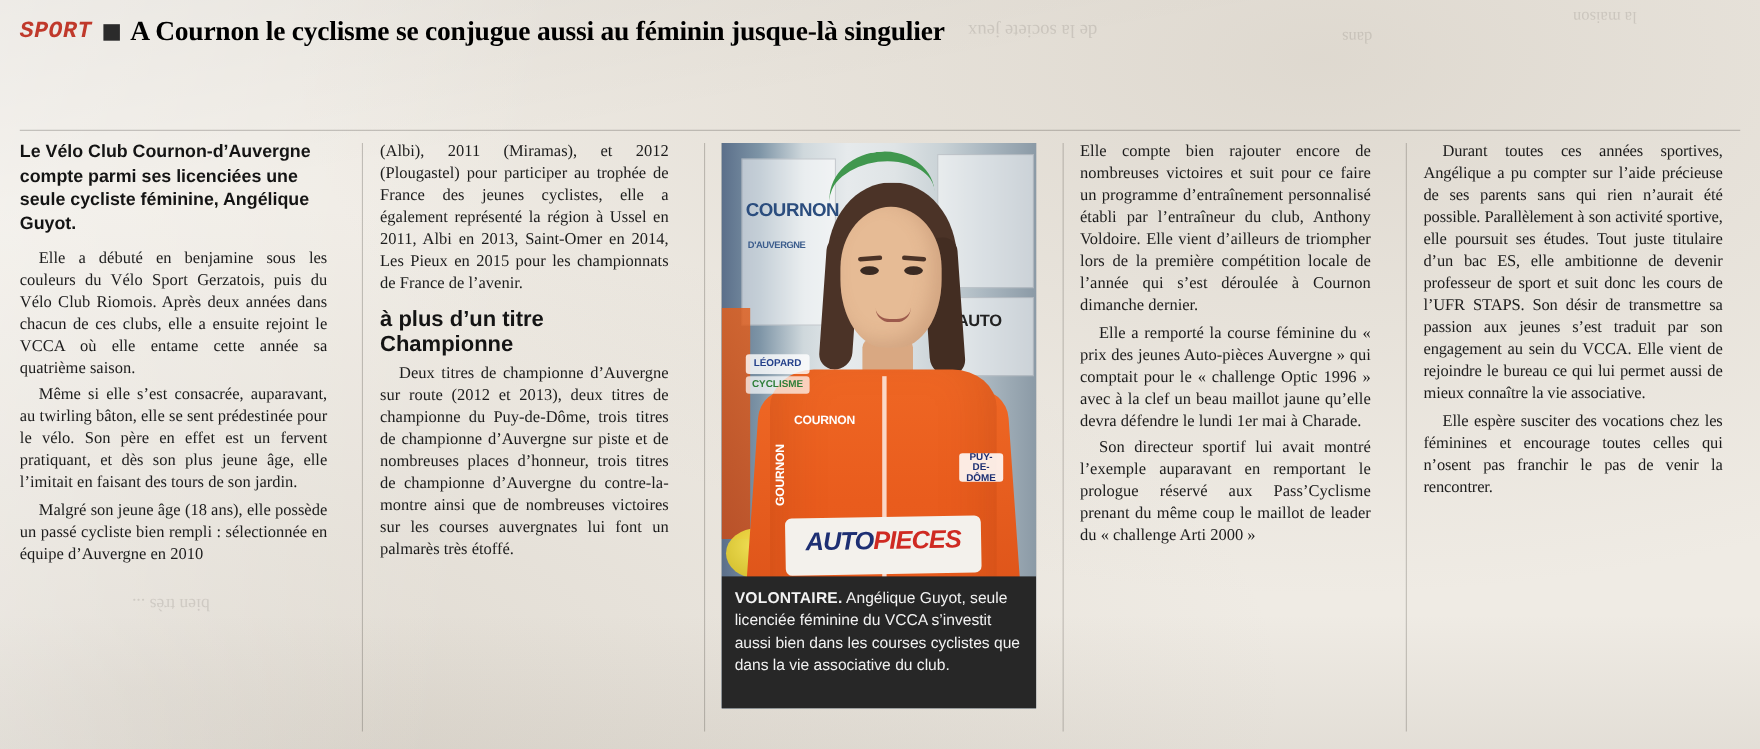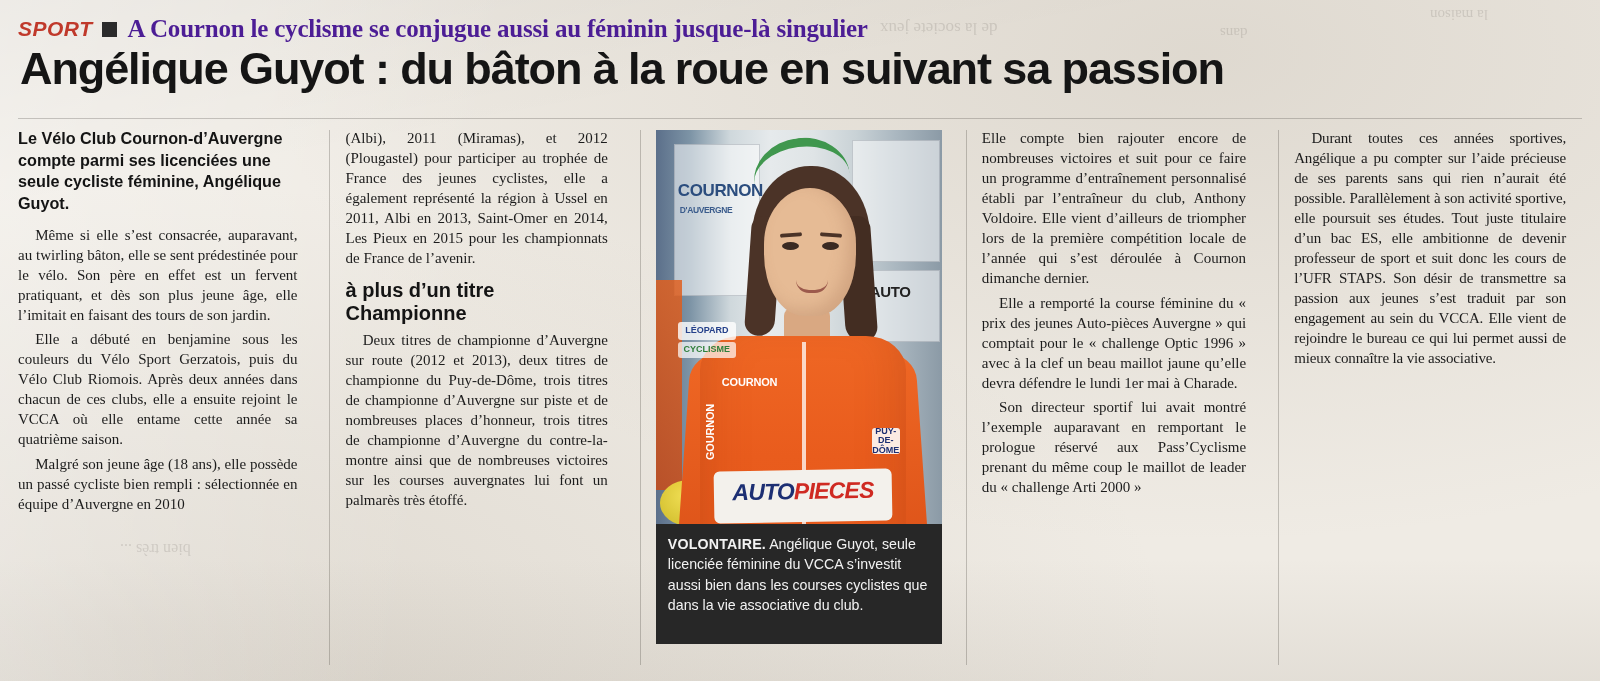--- a/index.html
+++ b/index.html
@@ -44,38 +44,38 @@
     position: absolute;
     top: 14px;
     left: 18px;
     right: 18px;
     height: 30px;
     display: flex;
     align-items: center;
     gap: 10px;
   }
   .kicker-sport {
-    font-family: Liberation Sans, sans-serif;
+    font-family: Liberation Mono, monospace;
     font-weight: bold;
     font-style: italic;
     font-size: 21px;
     color: #c0392b;
     letter-spacing: 0.5px;
   }
   .kicker-square {
     width: 15px;
     height: 15px;
     background: #2b2b2b;
     display: inline-block;
   }
   .kicker-text {
     font-family: "Liberation Serif", serif;
     font-weight: bold;
     font-size: 25px;
-    color: #4c1d95;
+    color: #000000;
     letter-spacing: -0.2px;
   }
   .headline {
     position: absolute;
     top: 45px;
     left: 20px;
     right: 20px;
     font-family: "Liberation Sans", sans-serif;
     font-weight: bold;
     font-size: 45px;
@@ -384,30 +384,29 @@
 <div class="ghost" style="left:1220px; top:24px; font-size:15px; transform:rotate(180deg);">dans</div>
 
 <div class="content">
 
   <div class="kicker-row">
     <span class="kicker-sport">SPORT</span>
     <span class="kicker-square"></span>
     <span class="kicker-text">A Cournon le cyclisme se conjugue aussi au féminin jusque-là singulier</span>
   </div>
 
-  <div class="headline">Angélique Guyot : du bâton à la roue en suivant sa passion</div>
 
   <div class="rule"></div>
 
   <div class="cols">
 
     <div class="col col1">
       <p class="lede">Le Vélo Club Cournon-d’Auvergne compte parmi ses licenciées une seule cycliste féminine, Angélique Guyot.</p>
+      <p>Elle a débuté en benjamine sous les couleurs du Vélo Sport Gerzatois, puis du Vélo Club Riomois. Après deux années dans chacun de ces clubs, elle a ensuite rejoint le VCCA où elle entame cette année sa quatrième saison.</p>
       <p>Même si elle s’est consacrée, auparavant, au twirling bâton, elle se sent prédestinée pour le vélo. Son père en effet est un fervent pratiquant, et dès son plus jeune âge, elle l’imitait en faisant des tours de son jardin.</p>
-      <p>Elle a débuté en benjamine sous les couleurs du Vélo Sport Gerzatois, puis du Vélo Club Riomois. Après deux années dans chacun de ces clubs, elle a ensuite rejoint le VCCA où elle entame cette année sa quatrième saison.</p>
       <p>Malgré son jeune âge (18 ans), elle possède un passé cycliste bien rempli : sélectionnée en équipe d’Auvergne en 2010</p>
     </div>
 
     <div class="col col2">
       <div class="col-sep"></div>
       <p class="noind">(Albi), 2011 (Miramas), et 2012 (Plougastel) pour participer au trophée de France des jeunes cyclistes, elle a également représenté la région à Ussel en 2011, Albi en 2013, Saint-Omer en 2014, Les Pieux en 2015 pour les championnats de France de l’avenir.</p>
       <div class="subhead">
         <div>à plus d’un titre</div>
         <div>Championne</div>
       </div>
@@ -417,21 +416,21 @@
     <div class="col colpic">
       <div class="col-sep"></div>
       <div class="photo-wrap">
         <div class="photo">
           <div class="bg-board"></div>
           <div class="bg-panel" style="left:18px; top:14px; width:84px; height:150px;"></div>
           <div class="bg-panel" style="left:196px; top:10px; width:86px; height:120px;"></div>
           <div class="bg-panel" style="left:200px; top:140px; width:82px; height:70px;"></div>
           <div class="swoosh" style="left:96px; top:8px;"></div>
           <div class="bg-logo" style="left:22px; top:52px; font-size:17px;">COURNON</div>
-          <div class="bg-logo" style="left:24px; top:76px; font-size:8.5px; color:#3b5c8c;">D'AUVERGNE</div>
+          <div class="bg-logo" style="left:24px; top:88px; font-size:8.5px; color:#3b5c8c;">D'AUVERGNE</div>
           <div class="bg-logo" style="left:214px; top:154px; font-size:15px; color:#222;">AUTO</div>
           <div class="orange-strip"></div>
           <div class="yellowball"></div>
 
           <div class="rider">
             <div class="hair"></div>
             <div class="hair-side-l"></div>
             <div class="hair-side-r"></div>
             <div class="neck"></div>
             <div class="head"></div>
@@ -439,21 +438,21 @@
             <div class="brow r"></div>
             <div class="eye l"></div>
             <div class="eye r"></div>
             <div class="mouth"></div>
             <div class="shoulder-l"></div>
             <div class="shoulder-r"></div>
             <div class="torso"></div>
             <div class="zip"></div>
             <div class="small-label" style="left:66px; top:246px; font-size:11px;">COURNON</div>
             <div class="small-label" style="left:48px; top:330px; font-size:11px; transform:rotate(-90deg); transform-origin:left top;">GOURNON</div>
-            <div class="sponsor-box" style="left:216px; top:298px; width:28px; height:26px;">PUY-DE-DÔME</div>
+            <div class="sponsor-box" style="left:216px; top:282px; width:40px; height:26px;">PUY-DE-DÔME</div>
             <div class="sponsor-box" style="left:22px; top:192px; width:58px; height:18px; background:rgba(255,255,255,0.8); color:#24408a;">LÉOPARD</div>
             <div class="sponsor-box" style="left:22px; top:212px; width:58px; height:16px; background:rgba(255,255,255,0.7); color:#2f7f3a;">CYCLISME</div>
             <div class="chest-white"></div>
             <div class="chest-text">
               <span>AUTO</span><span class="red">PIECES</span>
             </div>
             <div class="belt"></div>
             <div class="small-label" style="left:152px; top:432px; font-size:15px; font-style:italic; color:#f3f1ec;">Auto</div>
           </div>
         </div>
@@ -467,16 +466,17 @@
     <div class="col col4">
       <div class="col-sep"></div>
       <p class="noind">Elle compte bien rajouter encore de nombreuses victoires et suit pour ce faire un programme d’entraînement personnalisé établi par l’entraîneur du club, Anthony Voldoire. Elle vient d’ailleurs de triompher lors de la première compétition locale de l’année qui s’est déroulée à Cournon dimanche dernier.</p>
       <p>Elle a remporté la course féminine du « prix des jeunes Auto-pièces Auvergne » qui comptait pour le « challenge Optic 1996 » avec à la clef un beau maillot jaune qu’elle devra défendre le lundi 1er mai à Charade.</p>
       <p>Son directeur sportif lui avait montré l’exemple auparavant en remportant le prologue réservé aux Pass’Cyclisme prenant du même coup le maillot de leader du « challenge Arti 2000 »</p>
     </div>
 
     <div class="col col5">
       <div class="col-sep"></div>
       <p class="tight">Durant toutes ces années sportives, Angélique a pu compter sur l’aide précieuse de ses parents sans qui rien n’aurait été possible. Parallèlement à son activité sportive, elle poursuit ses études. Tout juste titulaire d’un bac ES, elle ambitionne de devenir professeur de sport et suit donc les cours de l’UFR STAPS. Son désir de transmettre sa passion aux jeunes s’est traduit par son engagement au sein du VCCA. Elle vient de rejoindre le bureau ce qui lui permet aussi de mieux connaître la vie associative.</p>
+      <p class="tight">Elle espère susciter des vocations chez les féminines et encourage toutes celles qui n’osent pas franchir le pas de venir la rencontrer.</p>
     </div>
 
   </div>
 </div>
 
 </body></html>

